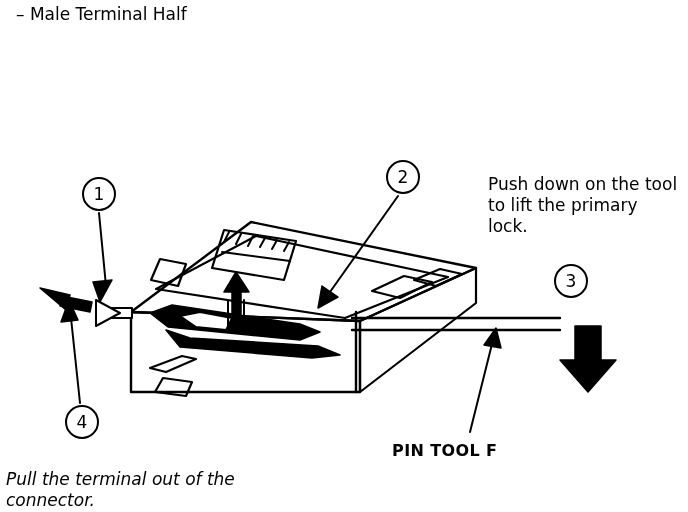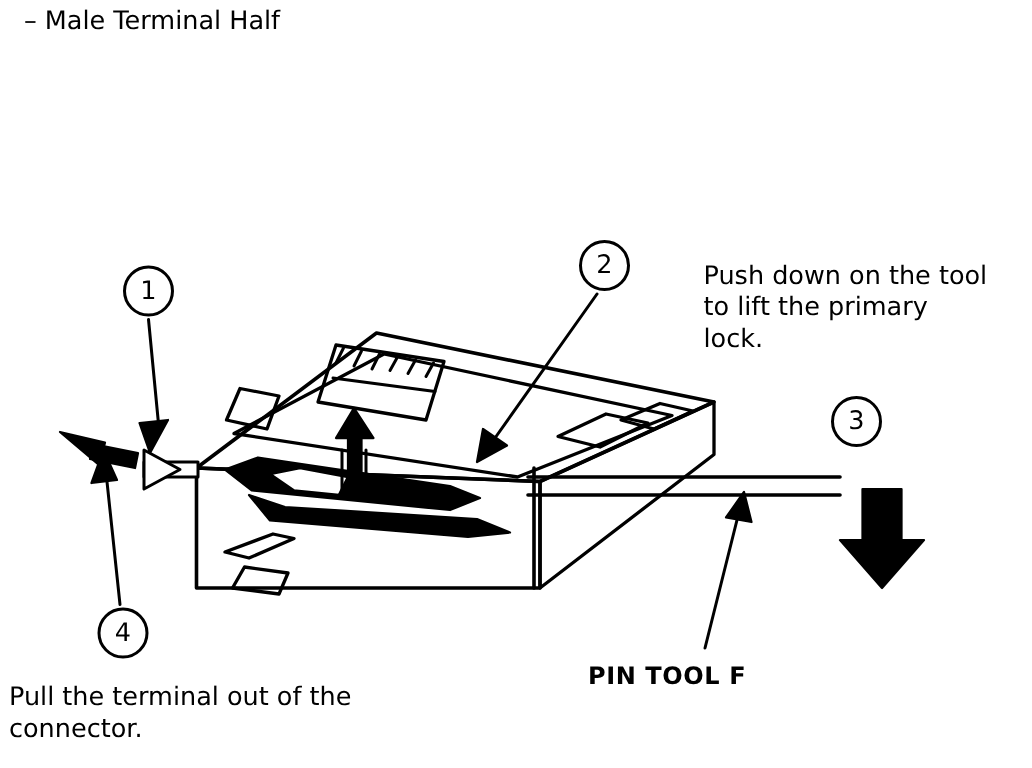--- a/index.html
+++ b/index.html
@@ -61,23 +61,23 @@
 </style>
 </head>
 <body>
 
 <div id="page">
 
   <div class="txt title" style="left:16px; top:4px; width:300px;">– Male Terminal Half</div>
 
 
 
-  <div class="txt" style="left:469px; top:174px; width:190px;">Push down on the tool to lift the primary lock.</div>
+  <div class="txt" style="left:488px; top:174px; width:190px;">Push down on the tool to lift the primary lock.</div>
 
-  <div class="txt" style="left:6px; top:455px; width:240px;">Pull the terminal out of the connector.</div>
+  <div class="txt" style="left:6px; top:469px; width:240px;font-style:italic;">Pull the terminal out of the connector.</div>
 
   <div class="txt bold" style="left:392px; top:440px; width:160px;">PIN TOOL F</div>
 
   <div class="callout" style="left:82px; top:177px;">1</div>
   <div class="callout" style="left:386px; top:160px;">2</div>
   <div class="callout" style="left:554px; top:264px;">3</div>
   <div class="callout" style="left:65px; top:405px;">4</div>
 
   <svg class="layer" viewBox="0 0 688 512">
     <g fill="none" stroke="#000" stroke-width="2.4" stroke-linejoin="round" stroke-linecap="round">

